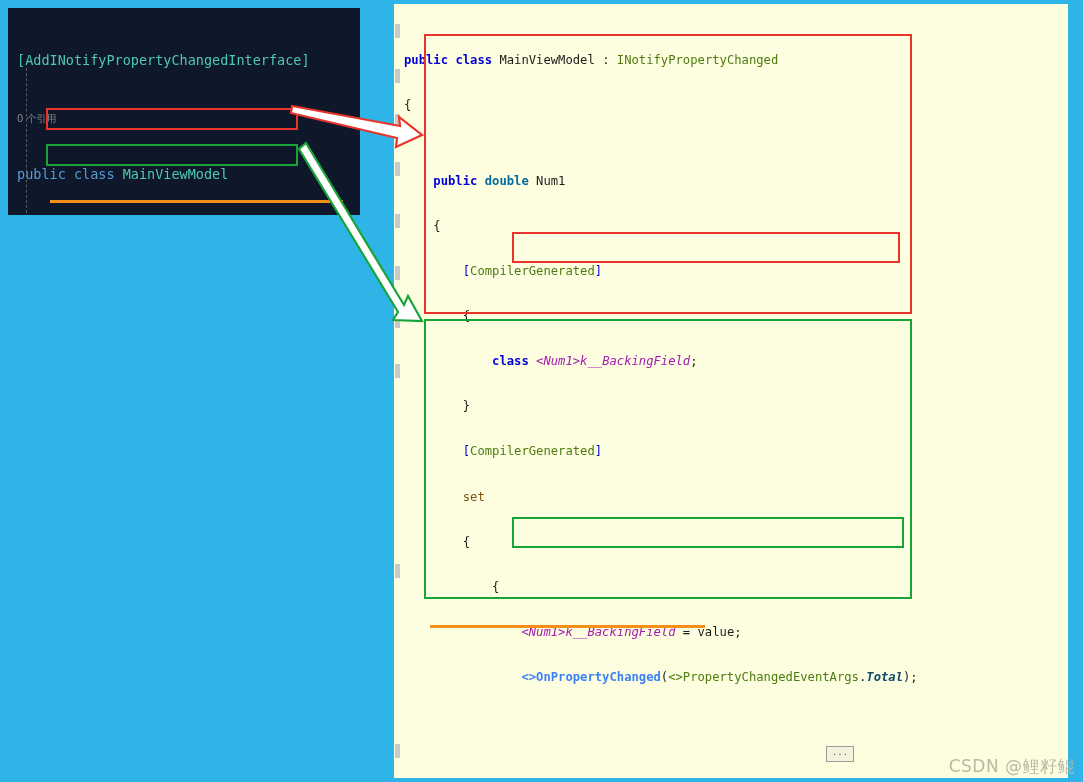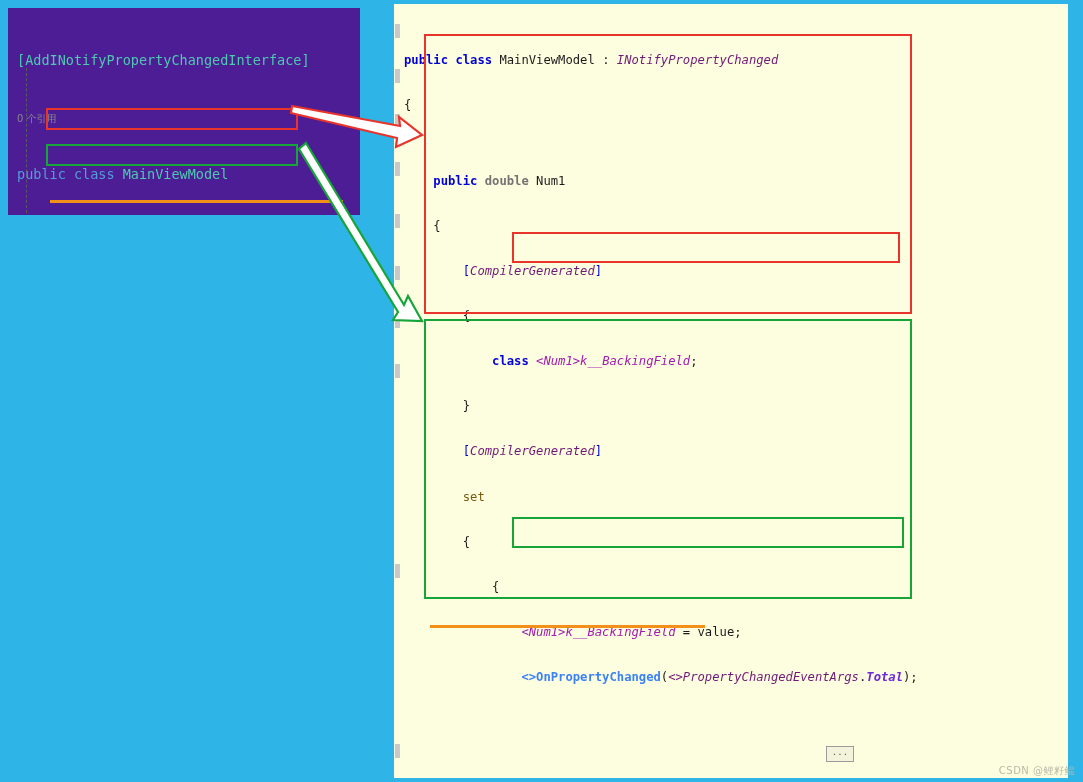--- a/index.html
+++ b/index.html
@@ -6,21 +6,21 @@
   body{
     width:1083px;height:782px;
     background:#2EB4E6;
     font-family:"DejaVu Sans Mono",monospace;
     overflow:hidden;
     position:relative;
   }
   
   #left-panel{
     position:absolute;left:8px;top:8px;width:352px;height:207px;
-    background:#4c1d95;
+    background:#0f172a;
     overflow:hidden;
   }
   #left-code{
     position:absolute;left:9px;top:5px;
     font-family:"DejaVu Sans Mono",monospace;
     font-size:13.5px;line-height:19px;
     white-space:pre;
     color:#D4D4D4;
   }
   .ln{height:19px;white-space:pre;}
@@ -59,25 +59,25 @@
   #right-code{
     position:absolute;left:10px;top:4px;
     font-family:"DejaVu Sans Mono",monospace;
     font-size:12.2px;line-height:15.05px;
     white-space:pre;
     color:#1B1B1B;
   }
   .rl{height:15.05px;white-space:pre;}
   .k{color:#0000D8;font-weight:bold;}
   .k2{color:#0000D8;}
-  .t{color:#737373;font-weight:bold;}
-  .tt{color:#701a75;font-style:italic;}
+  .t{color:#0369a1;font-weight:bold;}
+  .tt{color:#4d7c0f;}
   .ga{color:#7A5A12;}
   .it{font-style:italic;color:#a21caf;}
-  .itb{font-style:italic;color:#6d28d9;font-weight:bold;}
+  .itb{font-style:italic;color:#0c4a6e;font-weight:bold;}
   .bold{font-weight:bold;}
   .nv{color:#3b82f6;font-weight:bold;}
   .plain{color:#1B1B1B;}
   
   #r-box-num1{
     position:absolute;left:424px;top:34px;width:488px;height:280px;
     border:2px solid #E8342A;box-sizing:border-box;pointer-events:none;
   }
   #r-box-num2{
     position:absolute;left:424px;top:319px;width:488px;height:280px;
@@ -100,21 +100,21 @@
     border:1px solid #9C9C9C;background:#F3F3DC;
     font-size:9px;line-height:11px;color:#5A5A5A;text-align:center;
     font-family:"DejaVu Sans Mono",monospace;
   }
   
   #arrows{position:absolute;left:0;top:0;width:1083px;height:782px;pointer-events:none;}
   
   #watermark{
     position:absolute;right:8px;bottom:4px;
     font-family:"DejaVu Sans",sans-serif;
-    font-size:10px;color:#B9B9A6;letter-spacing:.5px;margin-top:41px;
+    font-size:17px;color:#B9B9A6;letter-spacing:.5px;margin-top:41px;
   }
 </style>
 </head>
 <body>
 
 <div id="left-panel">
   <div class="gutterline"></div>
 
   <div id="left-code">
     <div class="ln"><span class="type-g">[AddINotifyPropertyChangedInterface]</span></div>

